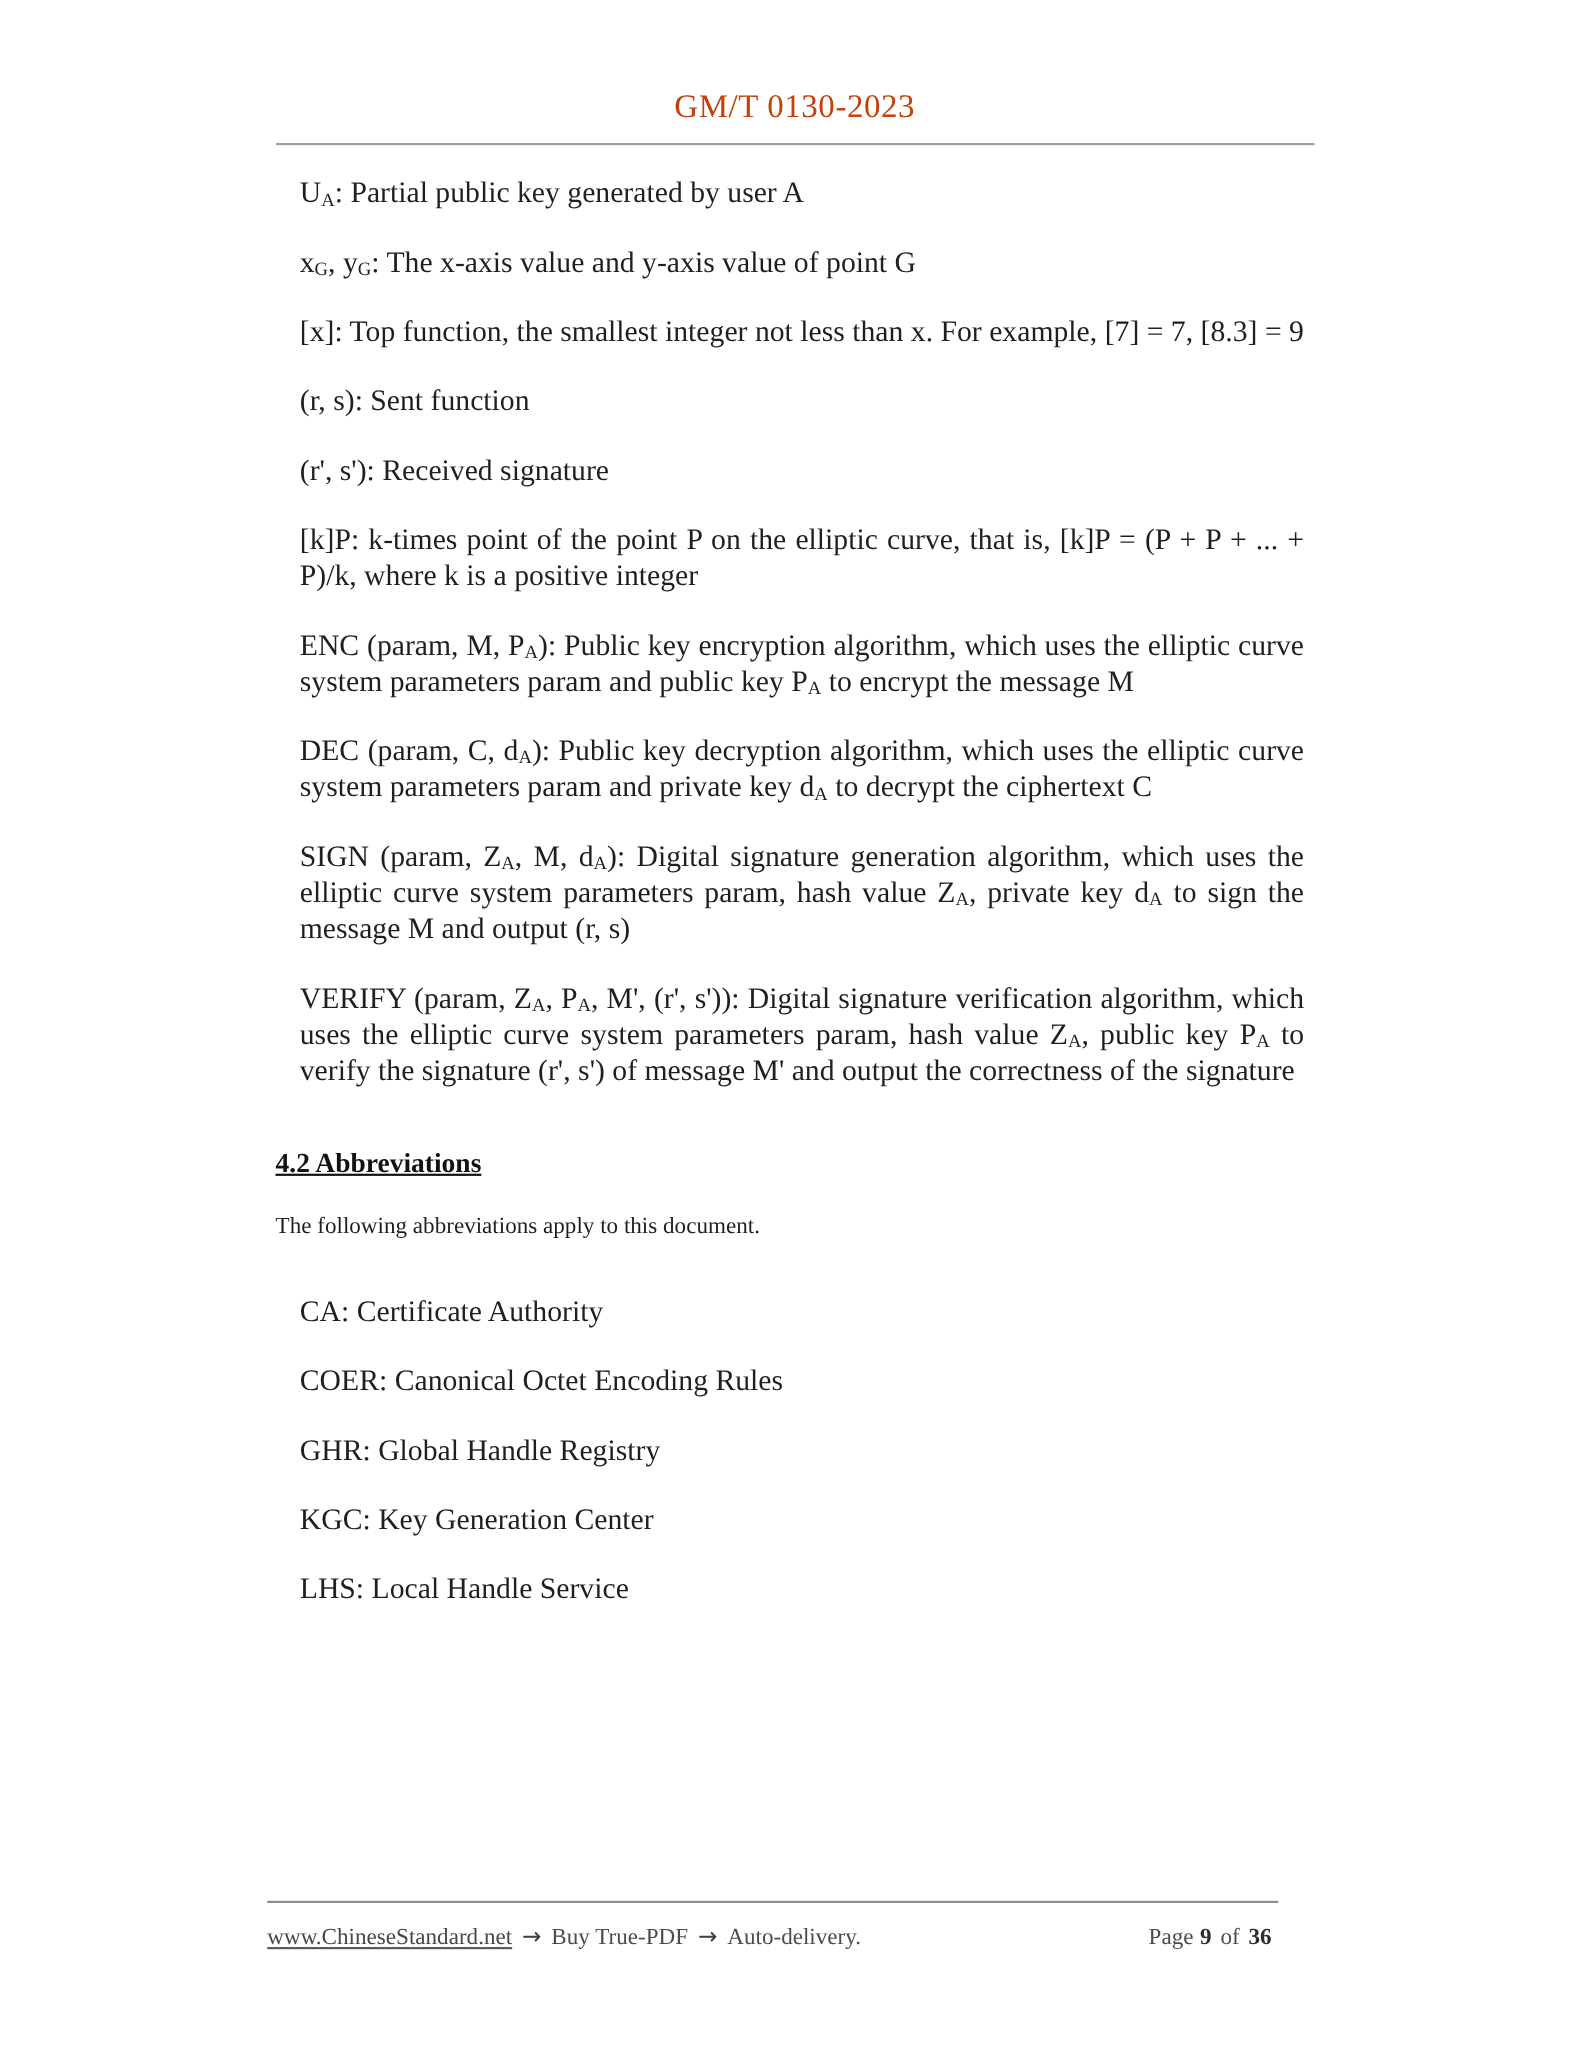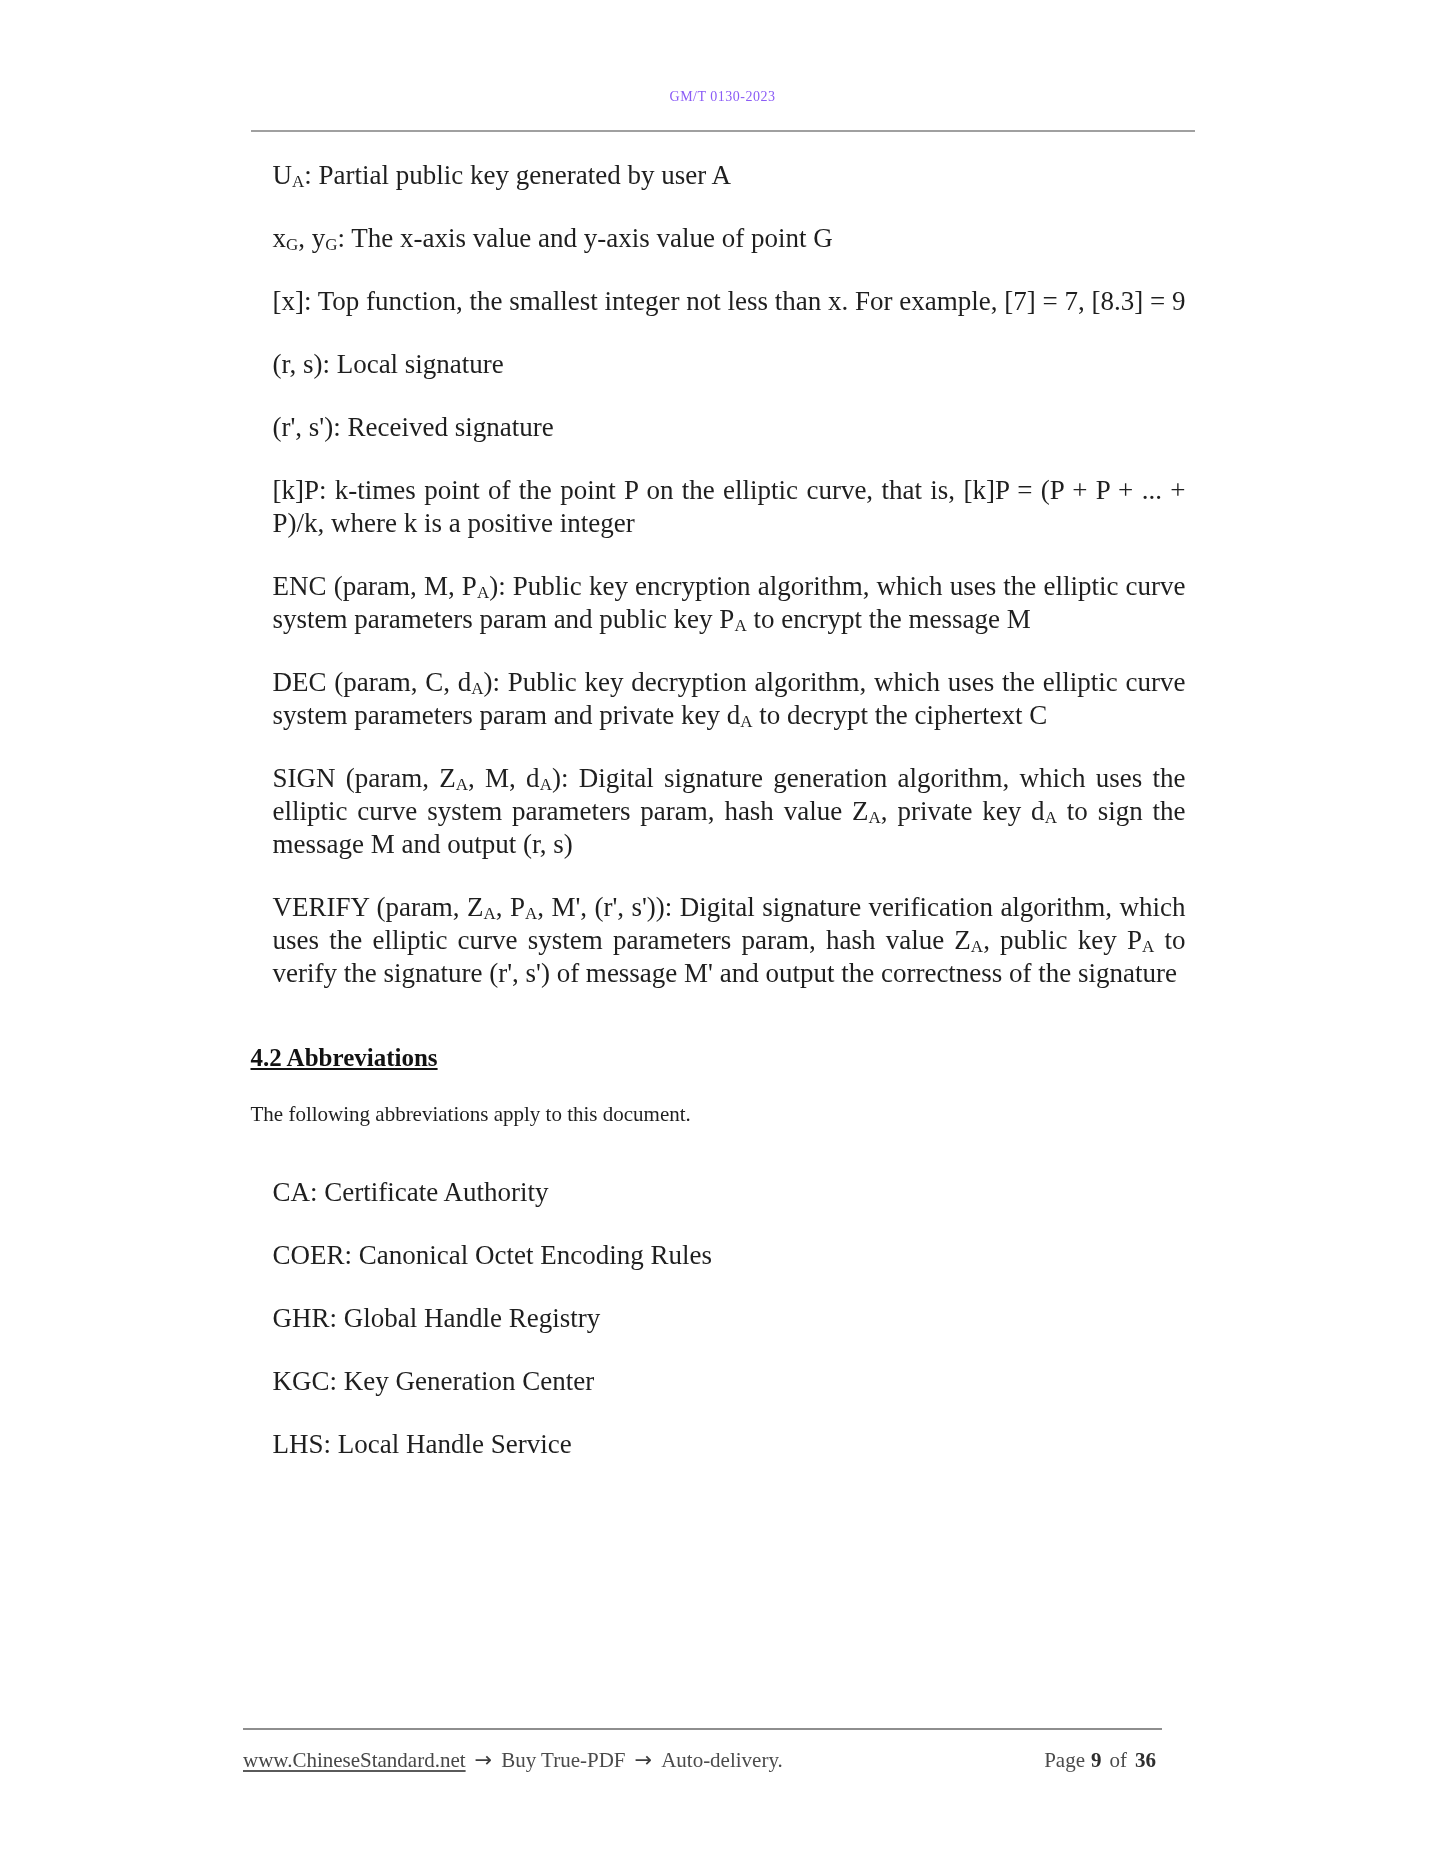--- a/index.html
+++ b/index.html
@@ -22,23 +22,23 @@
   .content {
     width: 944px;
     margin: 0 auto;
   }
   
   .doc-header {
     padding-top: 84px;
   }
   .doc-number {
     text-align: center;
-    font-size: 14px;
+    font-size: 30px;
     line-height: 26px;
-    color: #8b5cf6;
+    color: #c2410c;
     letter-spacing: 0.5px;
   }
   .header-rule {
     margin-top: 20px;
     border-top: 2px solid #a0a0a0;
     height: 0;
   }
   
   .def-para {
     font-size: 27px;
@@ -121,21 +121,21 @@
   <div class="content">
 
     <div class="doc-header">
       <div class="doc-number">GM/T 0130-2023</div>
       <div class="header-rule"></div>
     </div>
 
     <p class="def-para first-para">U<sub>A</sub>: Partial public key generated by user A</p>
     <p class="def-para">x<sub>G</sub>, y<sub>G</sub>: The x-axis value and y-axis value of point G</p>
     <p class="def-para">[x]: Top function, the smallest integer not less than x. For example, [7] = 7, [8.3] = 9</p>
-    <p class="def-para">(r, s): Local signature</p>
+    <p class="def-para">(r, s): Sent function</p>
     <p class="def-para">(r', s'): Received signature</p>
     <p class="def-para">[k]P: k-times point of the point P on the elliptic curve, that is, [k]P = (P + P + ... + P)/k, where k is a positive integer</p>
     <p class="def-para">ENC (param, M, P<sub>A</sub>): Public key encryption algorithm, which uses the elliptic curve system parameters param and public key P<sub>A</sub> to encrypt the message M</p>
     <p class="def-para">DEC (param, C, d<sub>A</sub>): Public key decryption algorithm, which uses the elliptic curve system parameters param and private key d<sub>A</sub> to decrypt the ciphertext C</p>
     <p class="def-para">SIGN (param, Z<sub>A</sub>, M, d<sub>A</sub>): Digital signature generation algorithm, which uses the elliptic curve system parameters param, hash value Z<sub>A</sub>, private key d<sub>A</sub> to sign the message M and output (r, s)</p>
     <p class="def-para">VERIFY (param, Z<sub>A</sub>, P<sub>A</sub>, M', (r', s')): Digital signature verification algorithm, which uses the elliptic curve system parameters param, hash value Z<sub>A</sub>, public key P<sub>A</sub> to verify the signature (r', s') of message M' and output the correctness of the signature</p>
 
     <h2 class="section-heading">4.2 Abbreviations</h2>
 
     <p class="section-intro">The following abbreviations apply to this document.</p>

